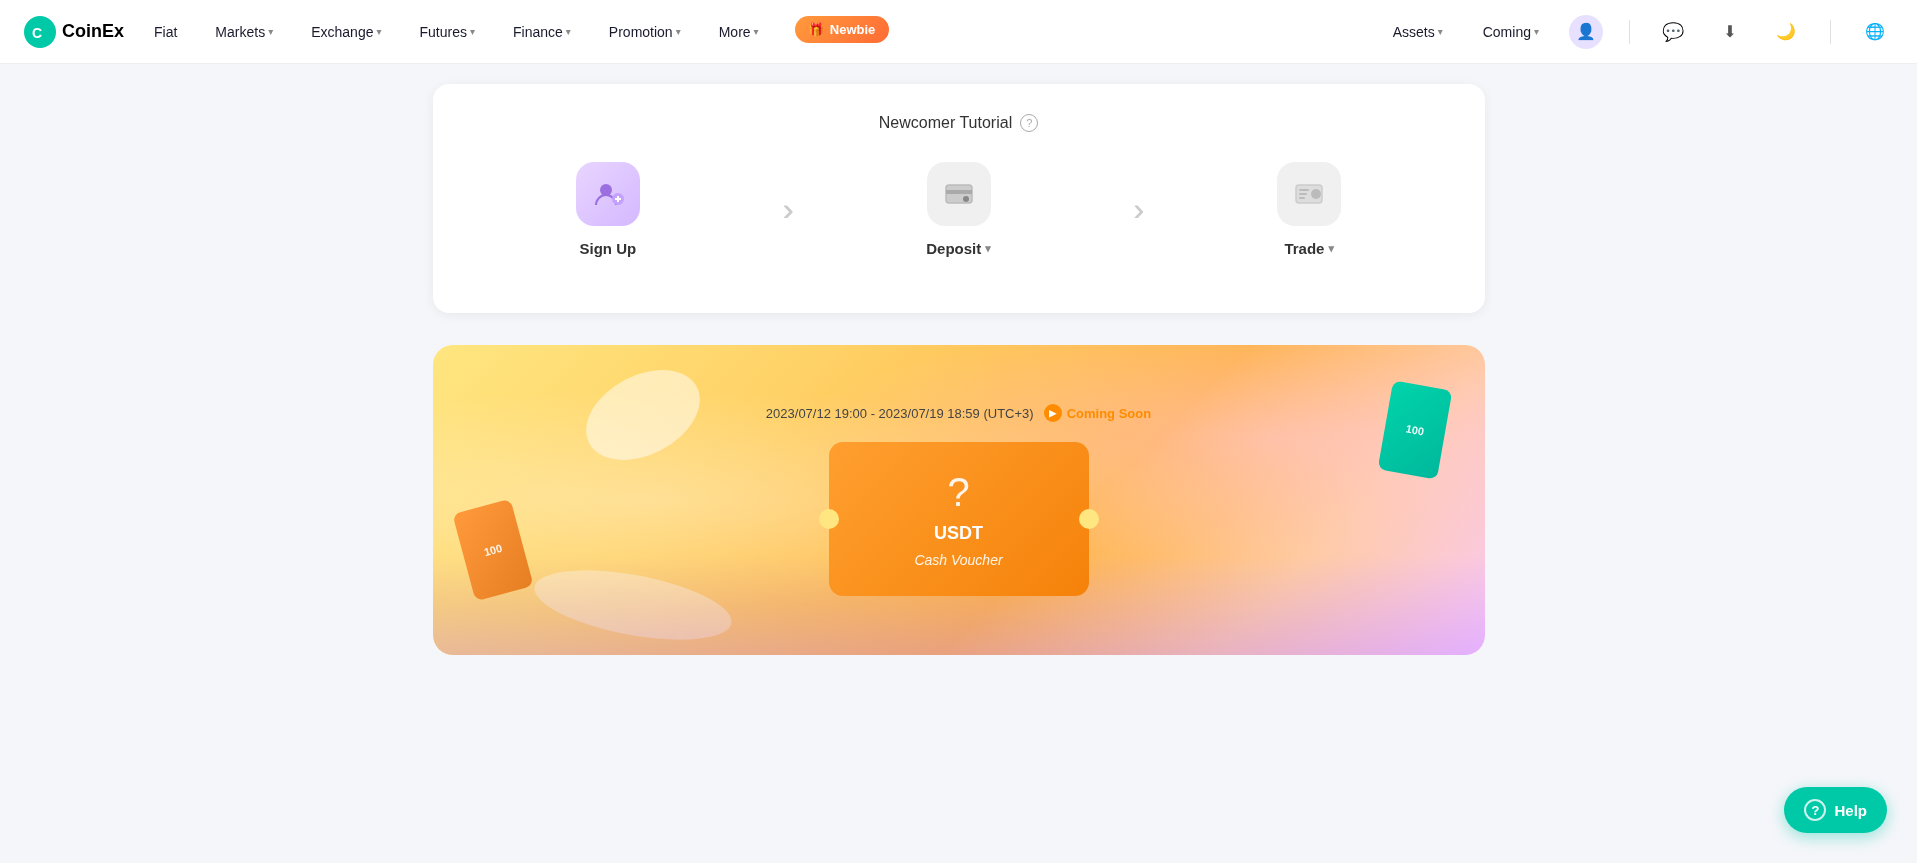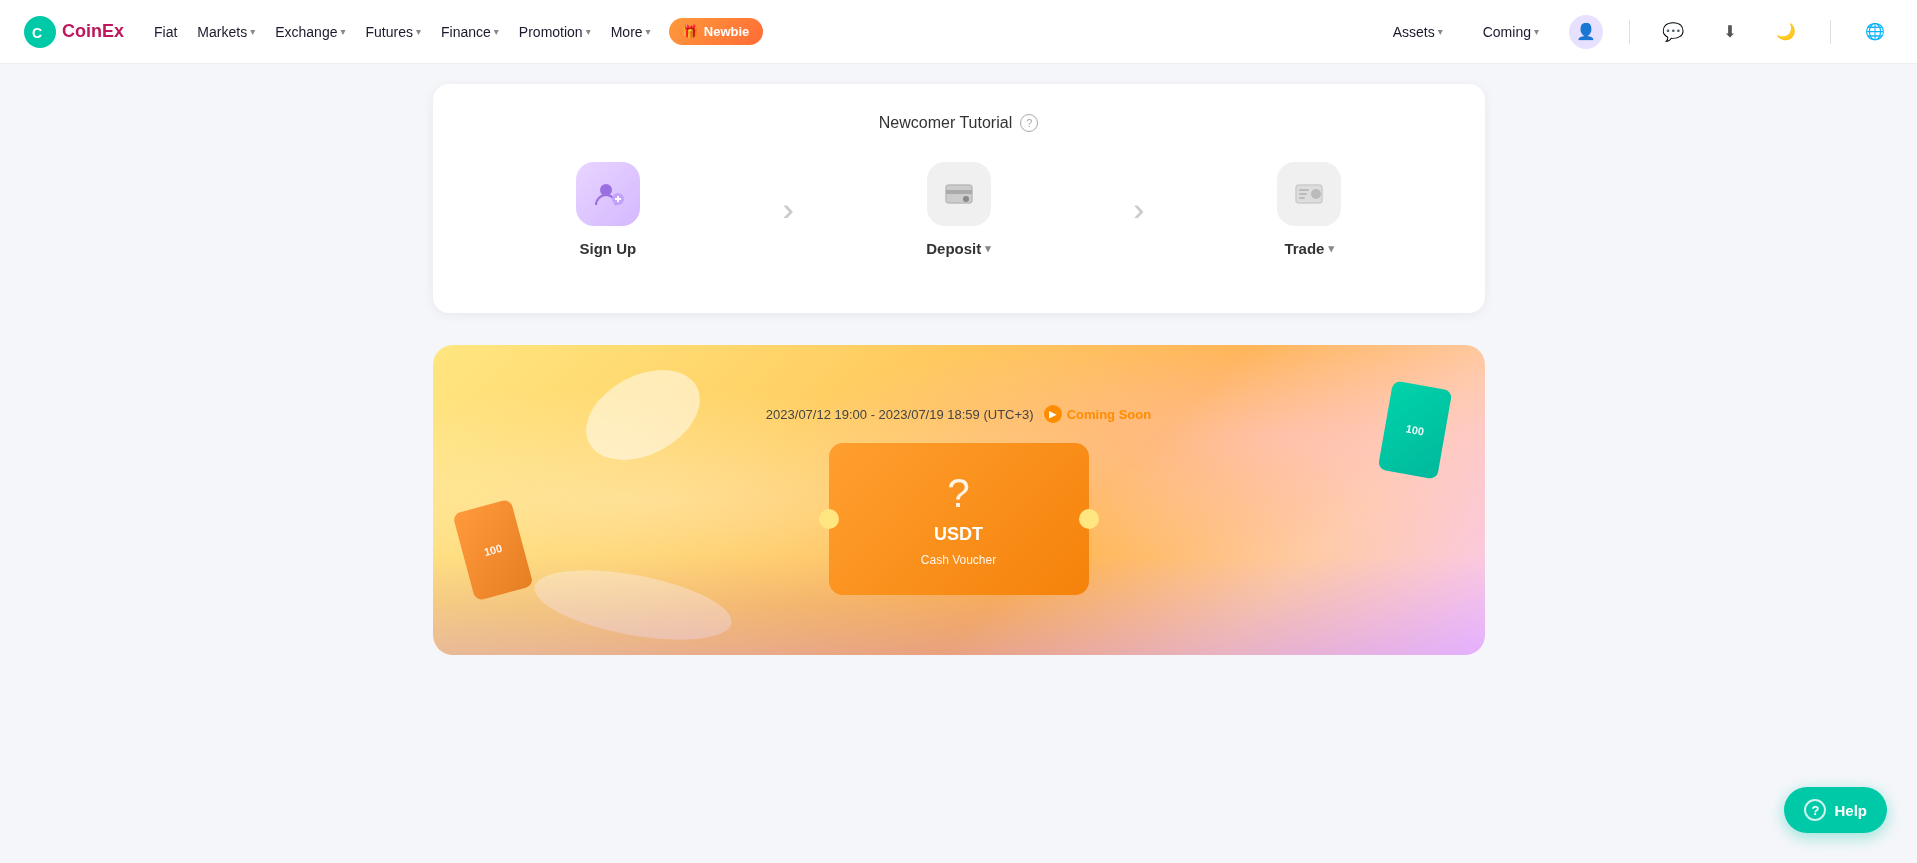--- a/index.html
+++ b/index.html
@@ -22,22 +22,22 @@
       gap: 6px;
       margin-right: 20px;
       cursor: pointer;
     }
     .logo-icon {
       width: 32px;
       height: 32px;
     }
     .navbar-nav {
       display: flex;
-      align-items: center;
-      gap: 0;
+      align-items: flex-start;
+      gap: 18px;
       flex: 1;
     }
     .nav-item {
       display: flex;
       align-items: center;
       gap: 3px;
       padding: 8px 10px;
       font-size: 14px;
       color: #1a1a2e;
       cursor: pointer;
@@ -305,22 +305,23 @@
     }
     .voucher-usdt {
       font-size: 18px;
       font-weight: 700;
       color: #fff;
       display: flex;
       align-items: center;
       gap: 6px;
     }
     .voucher-label {
-      font-size: 12px;
+      font-size: 14px;
       color: rgba(255,255,255,0.9);
+      font-style: italic;
     }
 
     
     .deco-card-left {
       position: absolute;
       left: 30px;
       bottom: 60px;
       width: 60px;
       height: 90px;
       background: linear-gradient(135deg, #ff9a3c, #e67e22);
@@ -417,21 +418,21 @@
   </style>
 </head>
 <body>
 
 <nav class="navbar">
   <div class="navbar-logo">
     <svg class="logo-icon" viewBox="0 0 32 32" fill="none">
       <circle cx="16" cy="16" r="16" fill="#00c9a7"></circle>
       <text x="8" y="22" font-size="14" fill="white" font-weight="bold">C</text>
     </svg>
-    <span style="font-size:18px;font-weight:700;color:#be185d;">CoinEx</span>
+    <span style="font-size:18px;font-weight:700;color:#000000;">CoinEx</span>
   </div>
 
   <nav class="navbar-nav">
     <div class="nav-item">
       <span>Fiat</span>
     </div>
     <div class="nav-item">
       <span>Markets</span>
       <span class="nav-arrow">▾</span>
     </div>

